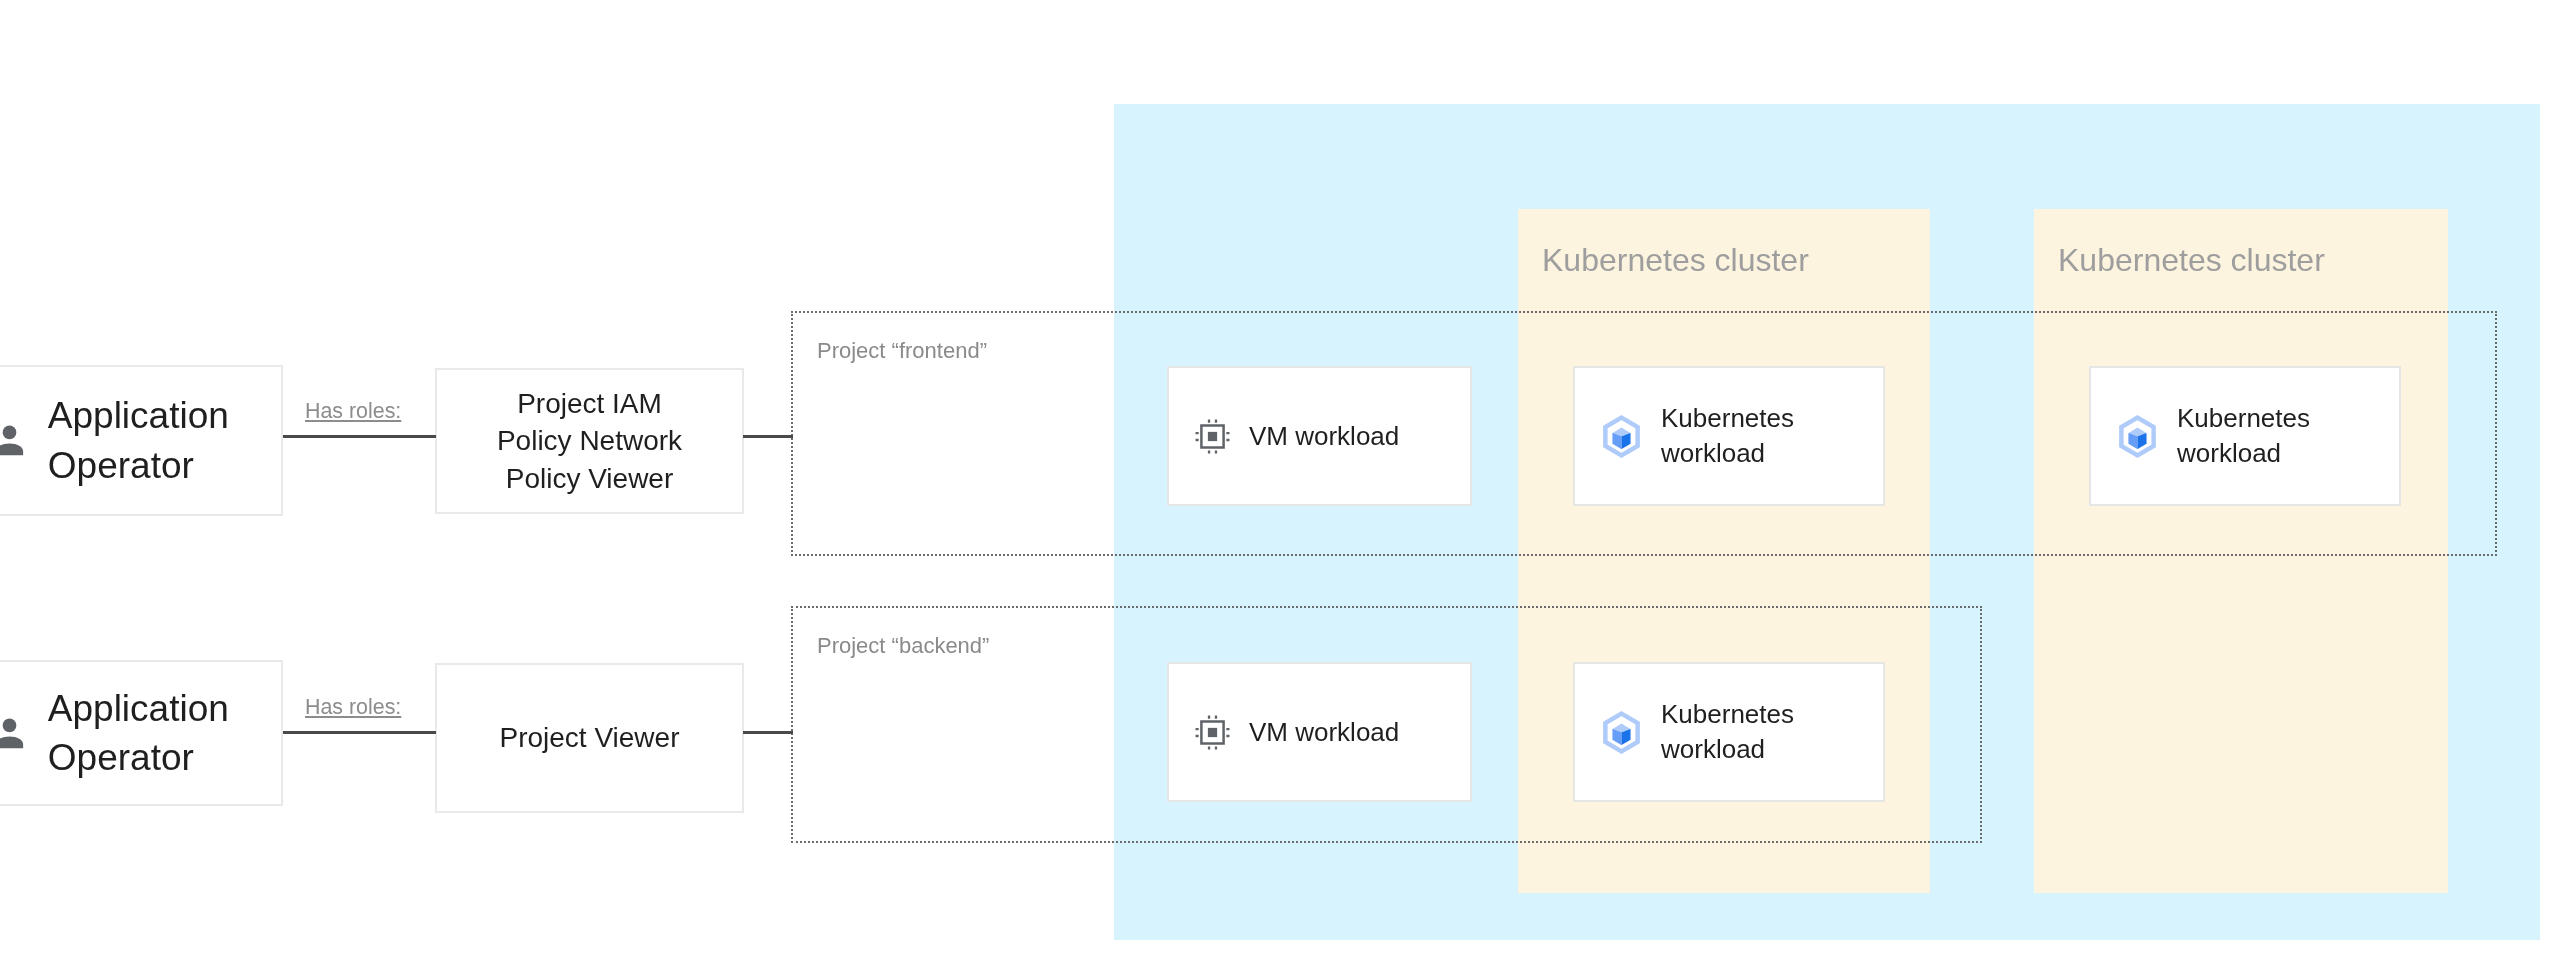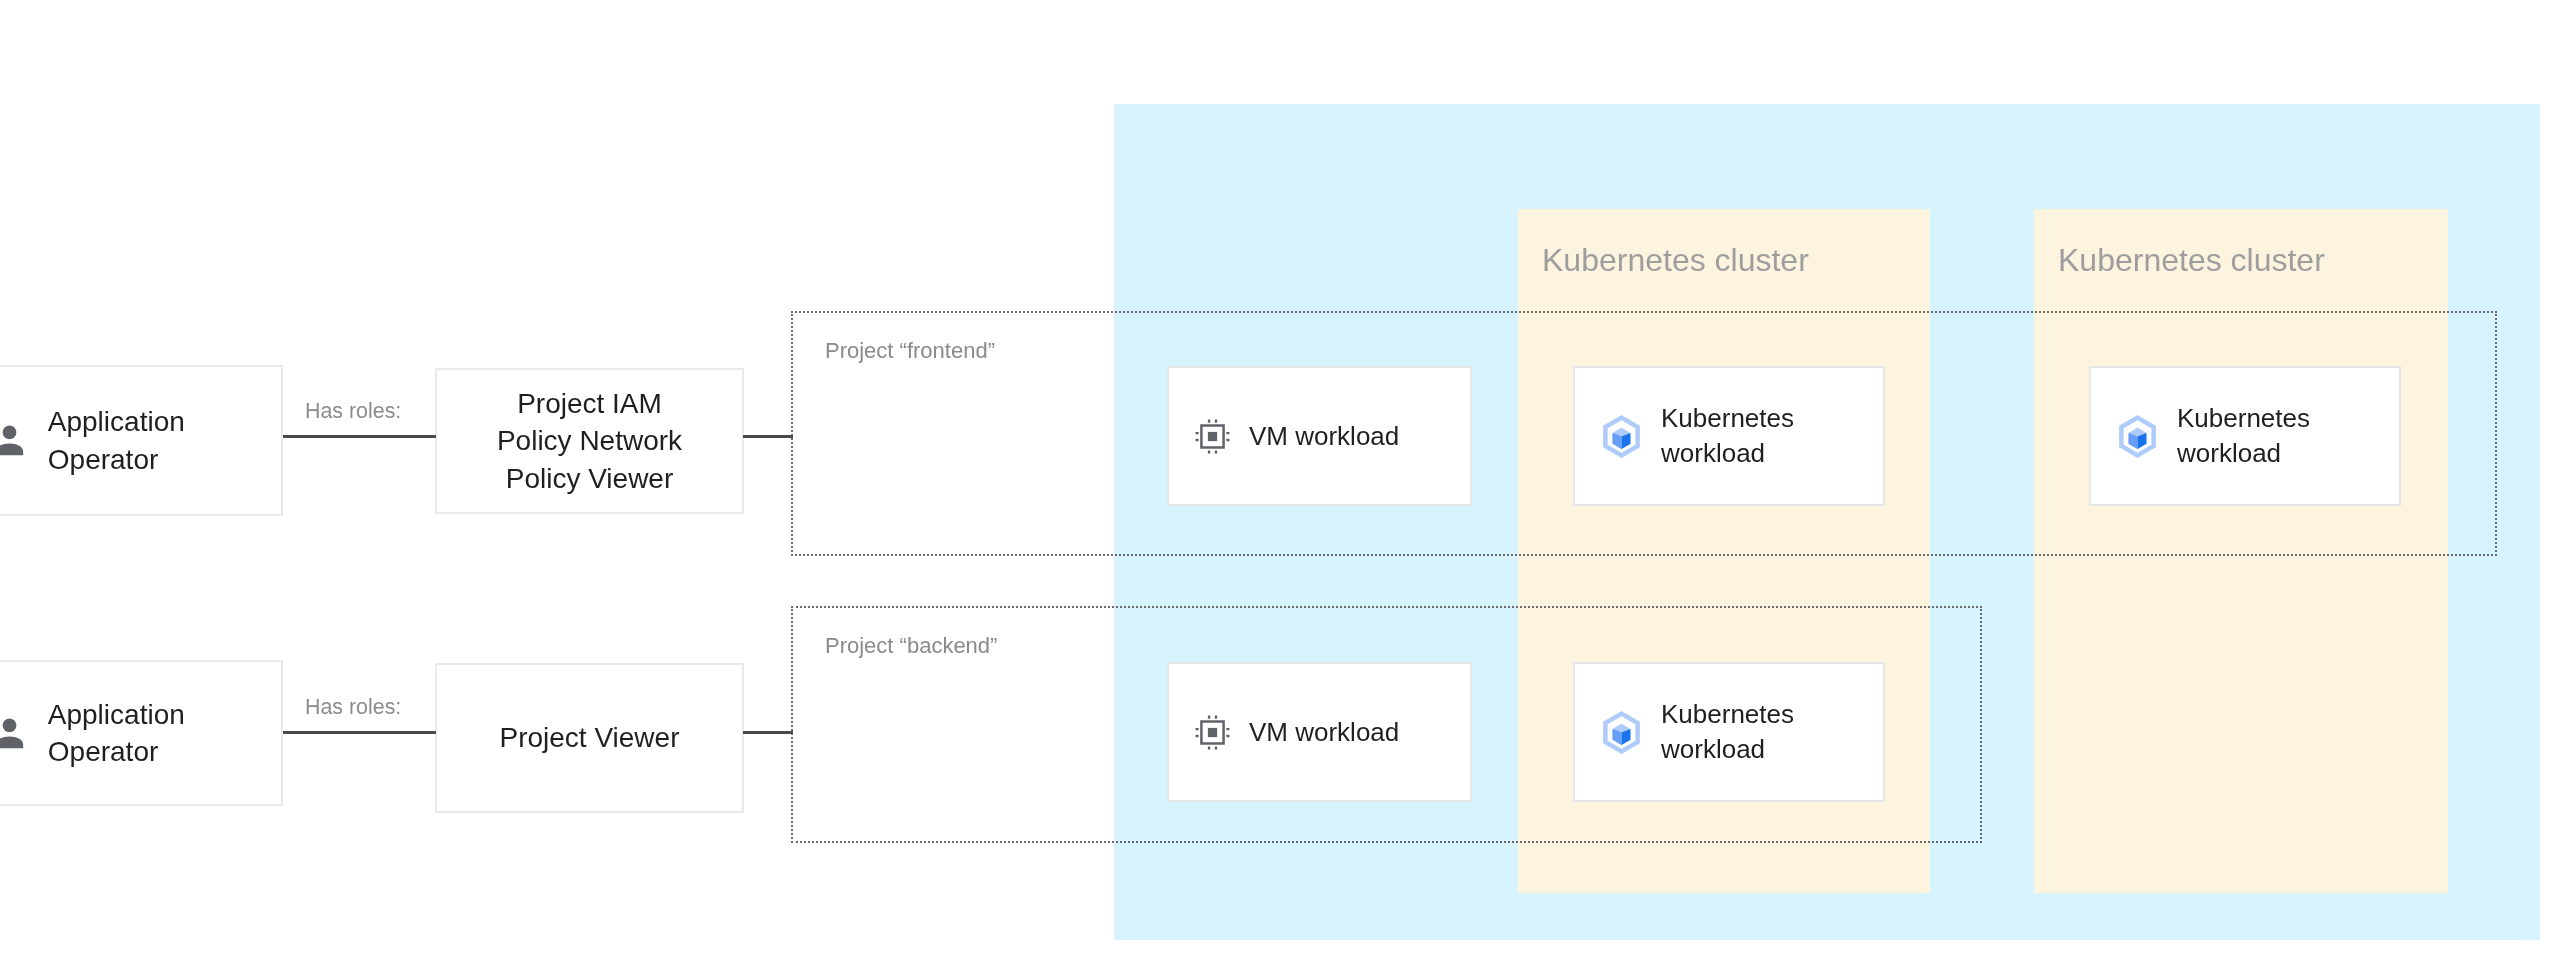--- a/index.html
+++ b/index.html
@@ -15,21 +15,21 @@
 
   .cluster-box{position:absolute;top:209px;height:684px;background:#fdf4e0;}
   .cluster-1{left:1518px;width:412px;}
   .cluster-2{left:2034px;width:414px;}
   .cluster-label{position:absolute;top:33px;left:24px;font-size:32px;color:#9e9e9e;}
 
   
   .project-box{position:absolute;border:2.8px dotted #6b6b6b;box-sizing:border-box;}
   .project-frontend{left:791px;top:311px;width:1706px;height:245px;}
   .project-backend{left:791px;top:606px;width:1191px;height:237px;}
-  .project-label{position:absolute;top:25px;left:32px;font-size:22px;color:#8a8a8a;
+  .project-label{position:absolute;top:25px;left:24px;font-size:22px;color:#8a8a8a;
                  white-space:nowrap;}
 
   
   .card{position:absolute;background:#fff;border:2.1px solid #e6e6e6;box-sizing:border-box;
         display:flex;align-items:center;}
   .card-inner{display:flex;align-items:center;gap:18px;padding-left:25px;}
   .card-label{font-size:26px;color:#1f1f1f;line-height:1.33;}
 
   .vm-1{left:1167px;top:366px;width:305px;height:140px;}
   .vm-2{left:1167px;top:662px;width:305px;height:140px;}
@@ -39,30 +39,30 @@
 
   
   .plain-box{position:absolute;background:#fff;border:2.1px solid #e9e9e9;box-sizing:border-box;
              display:flex;align-items:center;justify-content:center;}
   .actor-1{left:-18px;top:365px;width:301px;height:151px;}
   .actor-2{left:-18px;top:660px;width:301px;height:146px;}
   .role-1{left:435px;top:368px;width:309px;height:146px;}
   .role-2{left:435px;top:663px;width:309px;height:150px;}
 
   .actor-inner{display:flex;align-items:center;gap:19.3px;padding-left:5.5px;}
-  .actor-label{font-size:28px;color:#1f1f1f;line-height:1.33;}
+  .actor-label{font-size:37px;color:#1f1f1f;line-height:1.33;}
   .role-label{font-size:28px;color:#1f1f1f;line-height:1.33;text-align:center;}
 
   
   .conn{position:absolute;height:2.8px;background:#4a4a4a;}
   .conn-a1{left:283px;top:435px;width:153px;}
   .conn-b1{left:743px;top:435px;width:50px;}
   .conn-a2{left:283px;top:731px;width:153px;}
   .conn-b2{left:743px;top:731px;width:50px;}
-  .has-roles{position:absolute;font-size:21.4px;color:#8c8c8c;white-space:nowrap;}
+  .has-roles{position:absolute;font-size:21.4px;color:#8c8c8c;white-space:nowrap;text-decoration:underline;}
   .hr-1{left:305px;top:399px;}
   .hr-2{left:305px;top:695px;}
 
   svg{display:block;}
 </style>
 </head>
 <body>
 
 <div id="stage">
 

